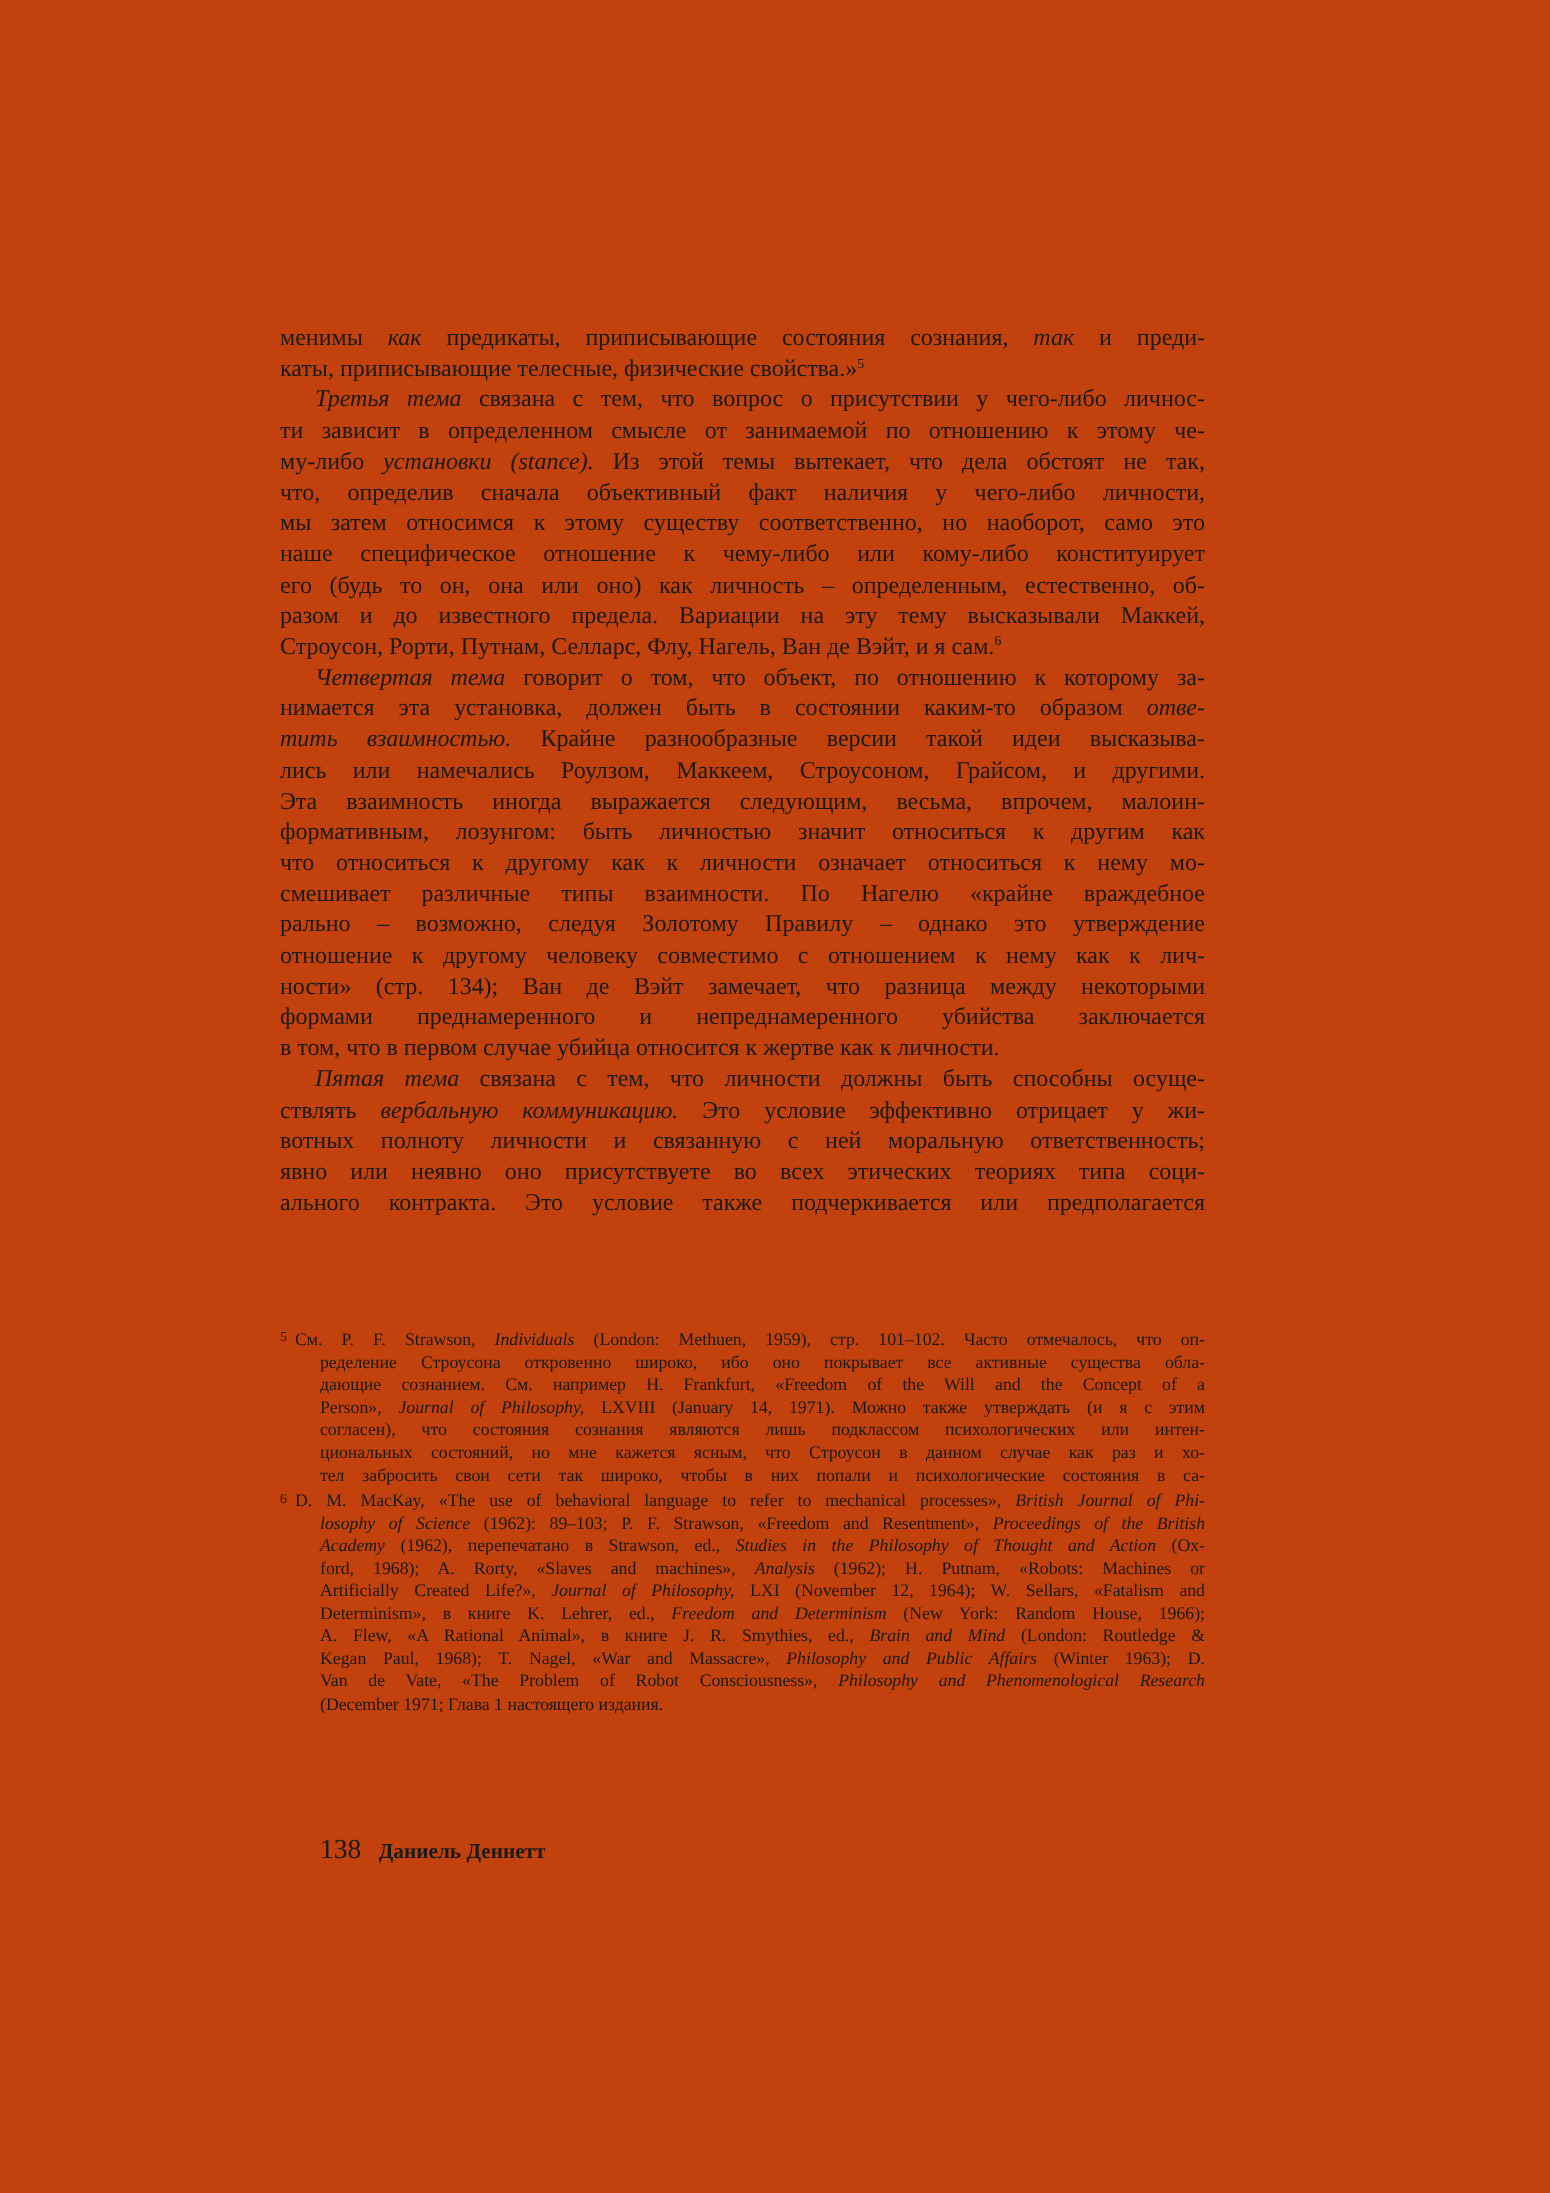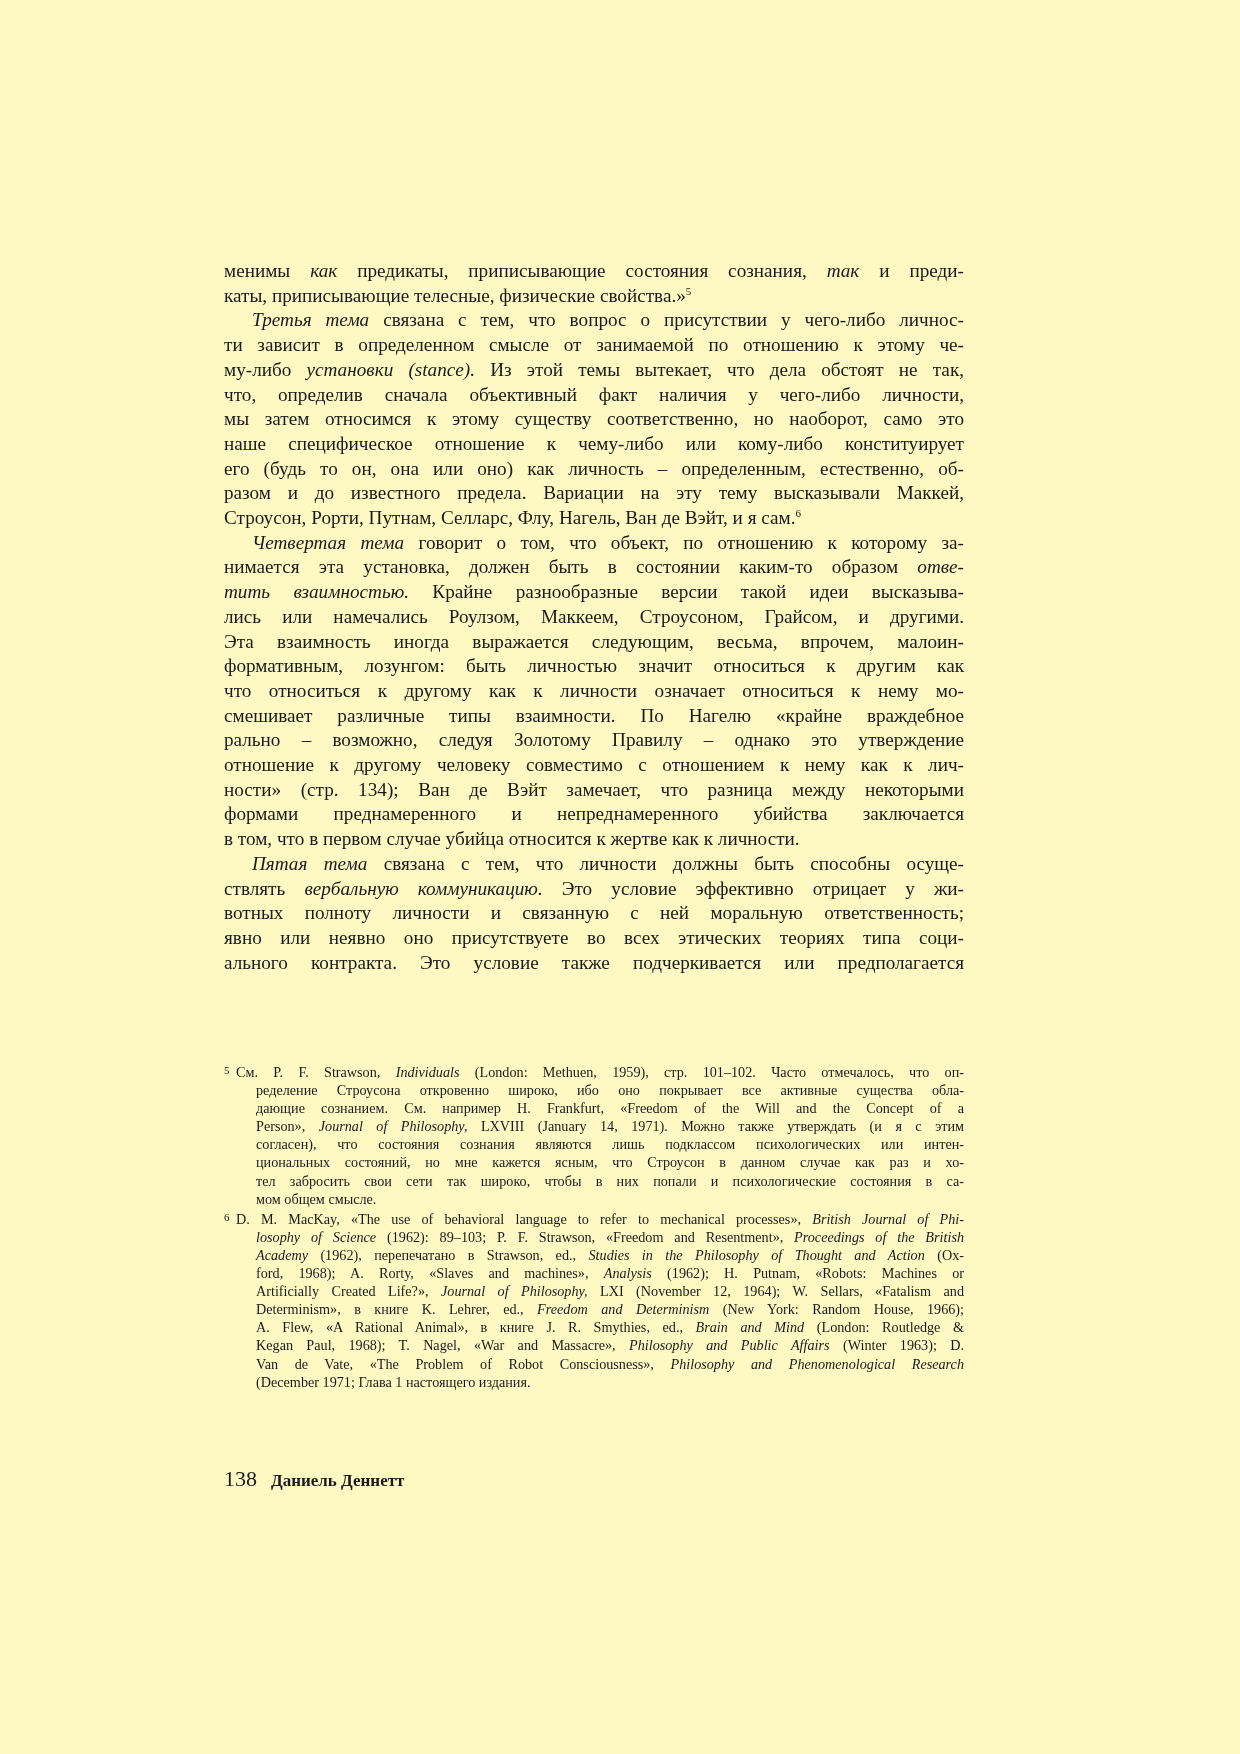--- a/index.html
+++ b/index.html
@@ -1,17 +1,17 @@
 <!DOCTYPE html>
 <html><head>
 <meta charset="utf-8">
 <style>
   html, body { margin: 0; padding: 0; background: #ffffff; }
   body { width: 1240px; height: 1754px; position: relative; overflow: hidden; }
-  .page { position: absolute; left: 0; top: 0; width: 1240px; height: 1754px; background: #fef9c3; text-decoration: underline; }
+  .page { position: absolute; left: 0; top: 0; width: 1240px; height: 1754px; background: #c2410c; text-decoration: underline; }
   .body-text {
     position: absolute; left: 224px; top: 259px; width: 740px;
     font-family: "Liberation Serif", "DejaVu Serif", serif;
     font-size: 19.2px; line-height: 24.7px; color: #1a1a1a;
     text-align: justify; hyphens: manual;
   }
   .line { display: block; text-align: justify; text-align-last: justify; white-space: nowrap; }
   .line.last { text-align-last: left; }
   .line.indent { padding-left: 28px; }
   i, .it { font-style: italic; }
@@ -21,21 +21,21 @@
     font-family: "Liberation Serif", "DejaVu Serif", serif;
     font-size: 14.2px; line-height: 18.1px; color: #1a1a1a;
   }
   .fn { position: relative; padding-left: 32px; margin-bottom: 2px; }
   .fn .fn-num { position: absolute; left: 0; top: 0; font-size: 11px; line-height: 14px; }
   .fn .line { white-space: nowrap; }
   .running-foot {
     position: absolute; left: 224px; top: 1466px;
     font-family: "Liberation Serif", "DejaVu Serif", serif; color: #1a1a1a;
   }
-  .folio { font-size: 22px; margin-right: 10px; }
+  .folio { font-size: 22px; margin-right: 10px; margin-left: 32px; }
   .author { font-size: 17px; font-weight: bold; }
 </style>
 </head>
 <body>
 
 <div class="page">
   <div class="body-text" id="body-text">
       <span class="line"><span>менимы </span><i>как</i><span> предикаты, приписывающие состояния сознания, </span><i>так</i><span> и преди-</span></span>
       <span class="line last"><span>каты, приписывающие телесные, физические свойства.»</span><sup>5</sup></span>
       <span class="line indent"><i>Третья тема</i><span> связана с тем, что вопрос о присутствии у чего-либо личнос-</span></span>
@@ -69,21 +69,20 @@
   <div class="footnotes" id="footnotes">
       <div class="fn">
         <span class="fn-num">5</span>
         <span class="line" style="margin-left: -20px; display: block;"><span>См. P. F. Strawson, </span><i>Individuals</i><span> (London: Methuen, 1959), стр. 101–102. Часто отмечалось, что оп-</span></span>
         <span class="line"><span>ределение Строусона откровенно широко, ибо оно покрывает все активные существа обла-</span></span>
         <span class="line"><span>дающие сознанием. См. например H. Frankfurt, «Freedom of the Will and the Concept of a</span></span>
         <span class="line"><span>Person», </span><i>Journal of Philosophy,</i><span> LXVIII (January 14, 1971). Можно также утверждать (и я с этим</span></span>
         <span class="line"><span>согласен), что состояния сознания являются лишь подклассом психологических или интен-</span></span>
         <span class="line"><span>циональных состояний, но мне кажется ясным, что Строусон в данном случае как раз и хо-</span></span>
         <span class="line"><span>тел забросить свои сети так широко, чтобы в них попали и психологические состояния в са-</span></span>
-        <span class="line last"><span>мом общем смысле.</span></span>
       </div>
       <div class="fn">
         <span class="fn-num">6</span>
         <span class="line" style="margin-left: -20px; display: block;"><span>D. M. MacKay, «The use of behavioral language to refer to mechanical processes», </span><i>British Journal of Phi-</i></span>
         <span class="line"><i>losophy of Science</i><span> (1962): 89–103; P. F. Strawson, «Freedom and Resentment», </span><i>Proceedings of the British</i></span>
         <span class="line"><i>Academy</i><span> (1962), перепечатано в Strawson, ed., </span><i>Studies in the Philosophy of Thought and Action</i><span> (Ox-</span></span>
         <span class="line"><span>ford, 1968); A. Rorty, «Slaves and machines», </span><i>Analysis</i><span> (1962); H. Putnam, «Robots: Machines or</span></span>
         <span class="line"><span>Artificially Created Life?», </span><i>Journal of Philosophy,</i><span> LXI (November 12, 1964); W. Sellars, «Fatalism and</span></span>
         <span class="line"><span>Determinism», в книге K. Lehrer, ed., </span><i>Freedom and Determinism</i><span> (New York: Random House, 1966);</span></span>
         <span class="line"><span>A. Flew, «A Rational Animal», в книге J. R. Smythies, ed., </span><i>Brain and Mind</i><span> (London: Routledge &amp;</span></span>

